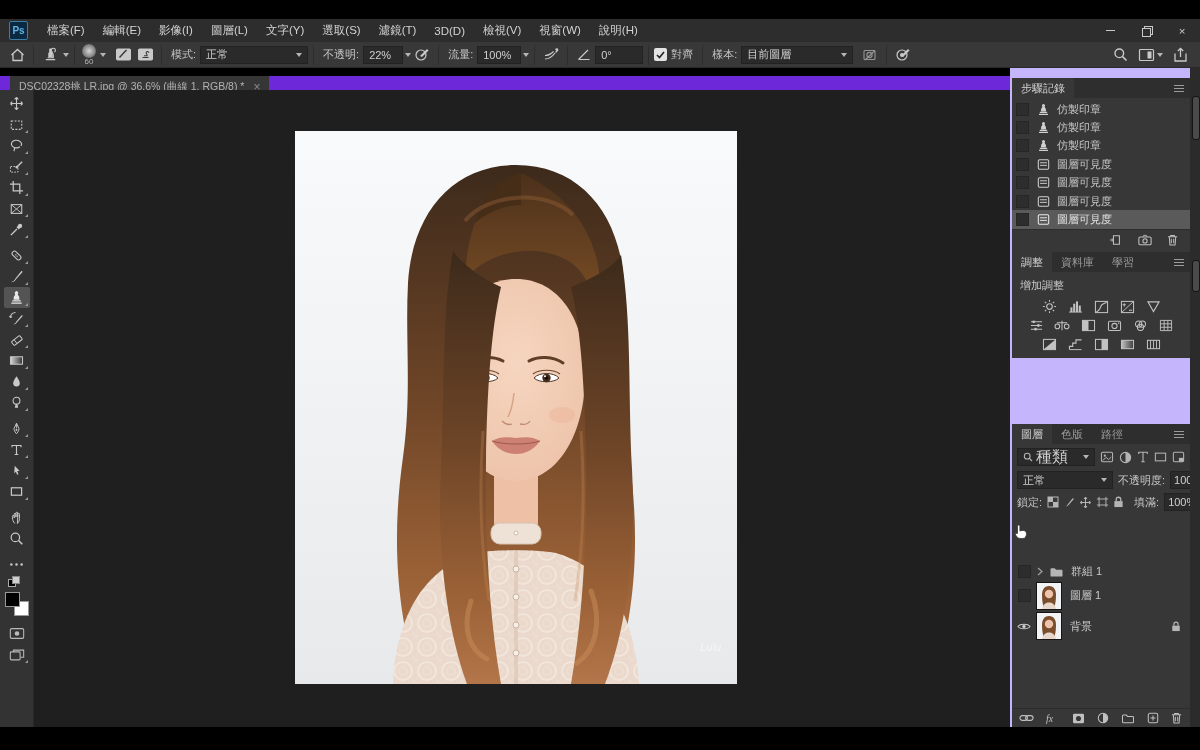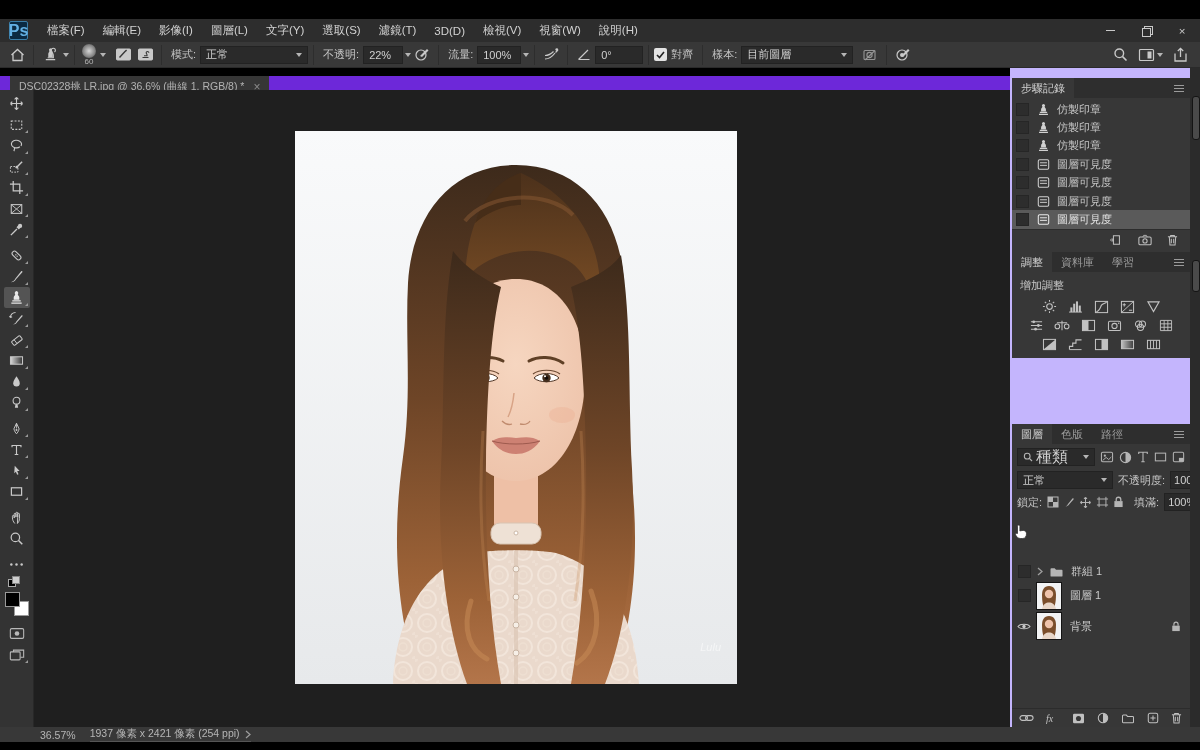--- a/index.html
+++ b/index.html
@@ -5,21 +5,21 @@
   html,body{margin:0;padding:0;background:#000;}
   #app{position:relative;width:1200px;height:750px;background:#000;overflow:hidden;
        font-family:"Liberation Sans",sans-serif;color:#cfcfcf;}
   .abs{position:absolute;}
   svg{display:block;}
 
   
   .menubar{left:0;top:19px;width:1200px;height:23px;background:#2d2d2d;
            display:flex;align-items:center;font-size:11.5px;color:#d2d2d2;}
   .ps-logo{width:17px;height:17px;margin:0 10px 0 9px;background:#0b2a42;border:1px solid #3b7ea8;
-           border-radius:2px;color:#64b1e4;font-size:16px;font-weight:bold;
+           border-radius:2px;color:#64b1e4;font-size:10px;font-weight:bold;
            display:flex;align-items:center;justify-content:center;}
   .menu-item{padding:0 9px;height:100%;display:flex;align-items:center;}
   .win-controls{margin-left:auto;display:flex;height:100%;}
   .win-btn{width:36px;height:100%;display:flex;align-items:center;justify-content:center;color:#c9c9c9;}
   .min-glyph{width:9px;height:1px;background:#c9c9c9;}
   .restore-glyph{position:relative;width:9px;height:9px;}
   .restore-glyph span{position:absolute;width:7px;height:7px;border:1px solid #c9c9c9;}
   .restore-glyph span:nth-child(1){left:2px;top:0;}
   .restore-glyph span:nth-child(2){left:0;top:2px;background:#2d2d2d;}
 
@@ -959,24 +959,15 @@
       <span class="thumb" style="top:192px;height:30px;"></span>
     </div>
   </div>
 
   <div class="abs cursor-hand">
     <svg width="15" height="18" viewBox="0 0 15 18">
         <path d="M4.5 10.5 V3.2 a1.2 1.2 0 0 1 2.4 0 V8 l1-.3 c3.6-.9 5.6.3 5.6 3 0 2.6-1.2 4.8-3.8 4.8 H7.2 C5.2 15.5 3.2 13.5 2.6 11.8 C2.2 10.7 3.4 9.9 4.5 10.5 Z" fill="#fff" stroke="#333" stroke-width="0.8"></path>
       </svg>
   </div>
 
-  <div class="abs statusbar">
-    <span>36.57%</span>
-    <span class="info-wrap">
-      <span>1937 像素 x 2421 像素 (254 ppi)</span>
-      <svg width="6" height="9" viewBox="0 0 6 9">
-          <path d="M1 1 L5 4.5 L1 8" stroke="#9e9e9e" fill="none" stroke-width="1.2"></path>
-        </svg>
-    </span>
-  </div>
 
   <div class="abs letterbox-bottom"></div>
 </div>
 
 </body></html>

